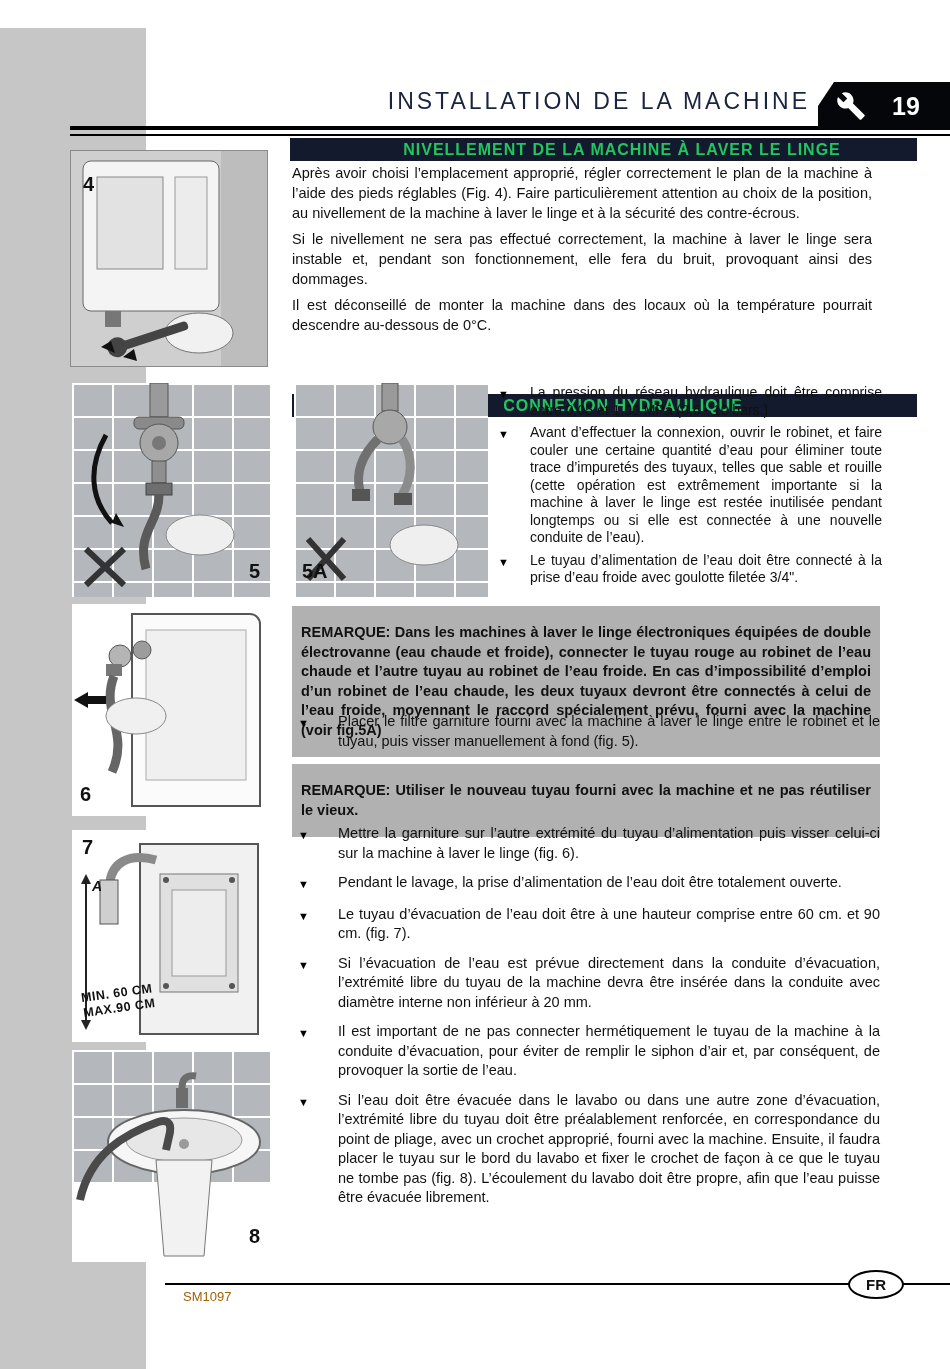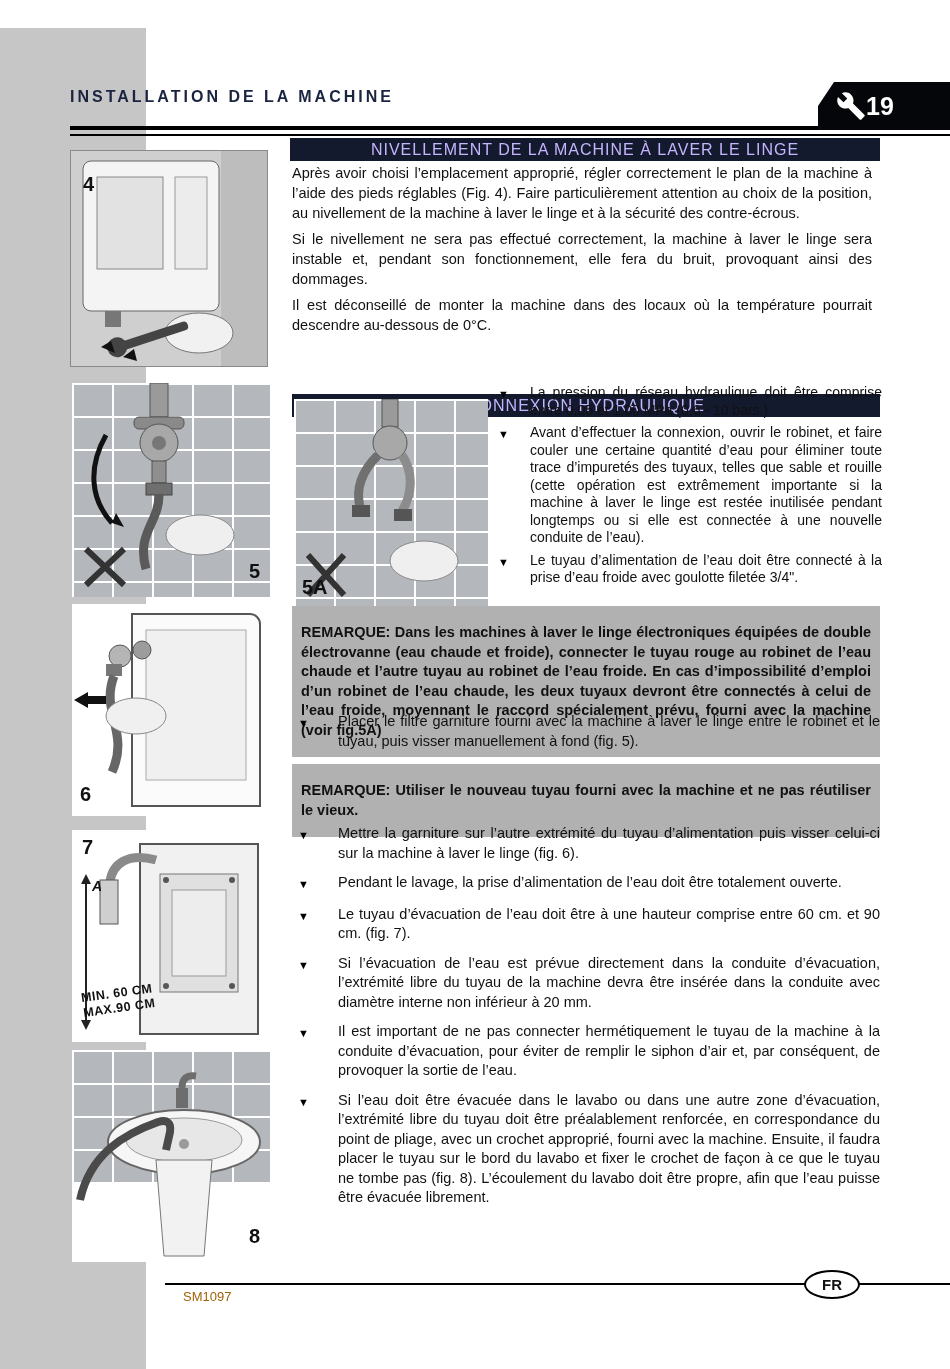--- a/index.html
+++ b/index.html
@@ -3,53 +3,53 @@
 <meta charset="utf-8">
 <style>
   html,body{margin:0;padding:0;background:#888;}
   .page{position:relative;width:950px;height:1369px;background:#ffffff;
         font-family:"Liberation Sans",sans-serif;color:#111;overflow:hidden;margin:0 auto;}
   .abs{position:absolute;}
 
   .gray-strip{left:0;top:28px;width:146px;height:1341px;background:#c6c6c6;}
 
   
-  .title{left:70px;top:88px;width:740px;text-align:left;font-size:16px;font-weight:bold;
+  .title{left:70px;top:88px;width:740px;text-align:right;font-size:23px;font-weight:normal;
          letter-spacing:3px;color:#1a2340;}
   .rule1{left:70px;top:126px;width:880px;height:4px;background:#000;}
   .rule2{left:70px;top:134px;width:880px;height:2px;background:#000;}
   .corner-box{left:818px;top:82px;width:132px;height:48px;background:#05060a;display:flex;
               align-items:center;}
   .corner-cut{position:absolute;left:0;top:0;width:0;height:0;
               border-left:16px solid #fff;border-bottom:24px solid transparent;}
   .wrench{margin-left:18px;width:30px;height:30px;display:inline-block;}
-  .pageno{color:#fff;font-weight:bold;font-size:25px;}
-
-  
-  .bar{background:#141a2e;color:#c4b5fd;font-weight:normal;text-align:center;
-       font-size:16px;letter-spacing:1px;line-height:23px;height:23px;}
+  .pageno{color:#fff;font-weight:bold;font-size:25px;margin-left:26px;}
+
+  
+  .bar{background:#141a2e;color:#22c55e;font-weight:bold;text-align:center;
+       font-size:16px;letter-spacing:1px;line-height:23px;height:23px;padding-left:37px;}
   .bar1{left:290px;top:138px;width:590px;}
   .bar2{left:292px;top:368px;width:588px;margin-top:26px;}
 
   
   .textcol{left:292px;top:163px;width:588px;font-size:14.5px;line-height:20px;text-align:justify;}
   .textcol p{margin:0 8px 6px 0;}
 
   
   .fig{overflow:hidden;}
   .fig svg{position:absolute;left:0;top:0;}
   .figlabel{position:absolute;font-weight:bold;font-size:20px;color:#111;}
   .bordered{border:1px solid #8a8a8a;}
   .tiles{background-color:#b4b8bc;
          background-image:linear-gradient(to right,#fff 0 2px,transparent 2px 100%),
                           linear-gradient(to bottom,#fff 0 2px,transparent 2px 100%);
          background-size:40px 33px;}
   .fig4{left:70px;top:150px;width:196px;height:215px;background:#cfcfcf;}
   .fig5{left:72px;top:383px;width:198px;height:214px;}
-  .fig5a{left:294px;top:383px;width:194px;height:214px;margin-top:16px;}
+  .fig5a{left:294px;top:383px;width:194px;height:214px;}
   .fig6{left:72px;top:604px;width:198px;height:212px;background:#fff;}
   .fig7{left:72px;top:830px;width:198px;height:212px;background:#fff;}
   .fig8{left:72px;top:1050px;width:198px;height:212px;background:#fff;}
   .fig8 .tiles-top{position:absolute;left:0;top:0;width:100%;height:132px;}
   .dim-label{position:absolute;left:10px;top:156px;font-weight:bold;font-size:12.5px;
              transform:rotate(-8deg);line-height:15px;letter-spacing:0.5px;white-space:nowrap;}
   .arrow-a{position:absolute;left:20px;top:48px;font-style:italic;font-weight:bold;font-size:14px;}
 
   
   .hydcol{left:498px;top:384px;width:384px;font-size:14px;line-height:17.5px;}
@@ -65,21 +65,21 @@
 
   
   .filtercol{left:292px;top:712px;width:588px;font-size:14.5px;line-height:19.5px;}
   .lowcol{left:292px;top:824px;width:588px;font-size:14.5px;line-height:19.5px;}
   .lowcol .bullet,.filtercol .bullet{margin-bottom:10px;}
   .lowcol .mk,.filtercol .mk{flex:0 0 46px;padding-left:6px;box-sizing:border-box;}
 
   
   .foot-rule{left:165px;top:1283px;width:785px;height:2px;background:#000;}
   .doc-code{left:183px;top:1289px;font-size:13px;color:#a16207;}
-  .fr-badge{left:804px;top:1270px;width:52px;height:25px;background:#fff;border:2.5px solid #000;
+  .fr-badge{left:848px;top:1270px;width:52px;height:25px;background:#fff;border:2.5px solid #000;
             border-radius:50%;display:flex;align-items:center;justify-content:center;
             font-weight:bold;font-size:15px;z-index:5;}
 </style>
 </head>
 <body>
 
 <div class="page">
 
   <div class="abs gray-strip"></div>
 

